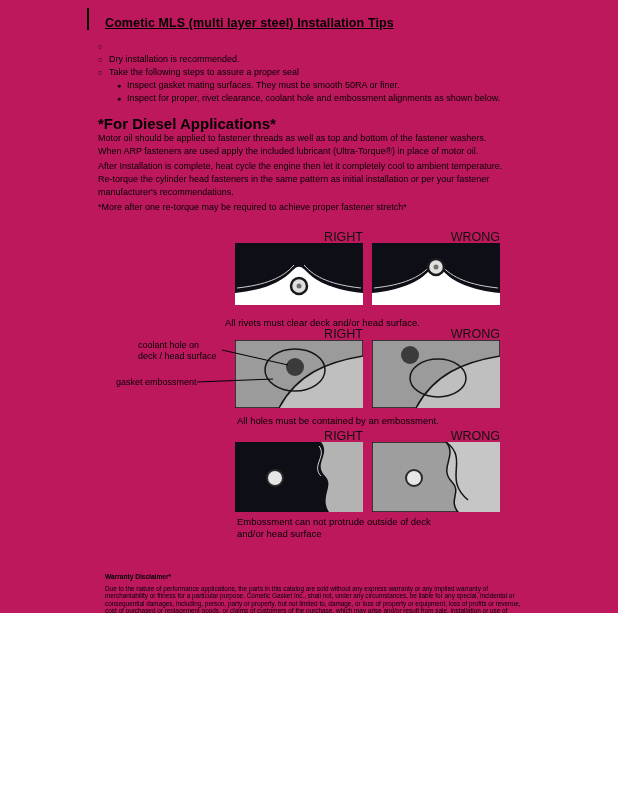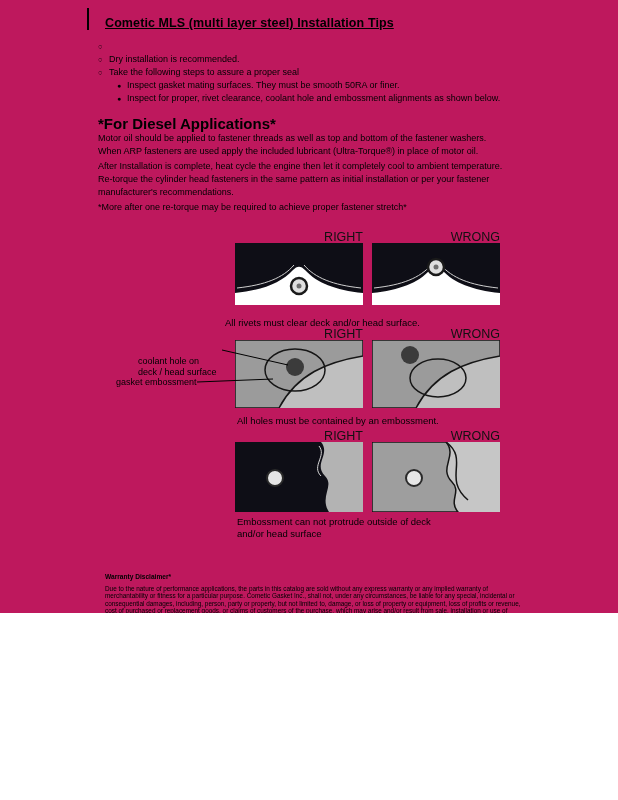--- a/index.html
+++ b/index.html
@@ -93,21 +93,21 @@
         <path d="M69,22 C80,35 98,42 126,45" stroke="#cfcfcf" stroke-width="1" fill="none"></path>
         <circle cx="64" cy="24" r="8" fill="#e0e0e0" stroke="#1a1a1a" stroke-width="2.5"></circle>
         <circle cx="64" cy="24" r="2.5" fill="#6f6f6f"></circle>
       </svg>
     </div>
     <div class="caption" style="left:225px; top:81px;margin-top:8px;">All rivets must clear deck and/or head surface.</div>
 
     <div class="dlabel" style="left:235px; top:99px;">RIGHT</div>
     <div class="dlabel" style="left:372px; top:99px;">WRONG</div>
 
-    <div class="callout" style="left:138px; top:128px; width:82px;">coolant hole on deck / head surface</div>
+    <div class="callout" style="left:138px; top:112px; width:82px;">coolant hole on deck / head surface</div>
     <div class="callout" style="left:116px; top:149px; width:110px;">gasket embossment</div>
 
     <div class="panel" style="left:235px; top:112px;">
       <svg width="128" height="68">
         <rect width="128" height="68" fill="#bfbfbf"></rect>
         <path d="M0,0 L128,0 L128,16 C92,22 62,34 44,68 L0,68 Z" fill="#9b9b9b" stroke="#161616" stroke-width="1.5"></path>
         <ellipse cx="60" cy="30" rx="30" ry="21" fill="none" stroke="#161616" stroke-width="1.5"></ellipse>
         <circle cx="60" cy="27" r="9" fill="#3b3b3b"></circle>
       </svg>
     </div>

